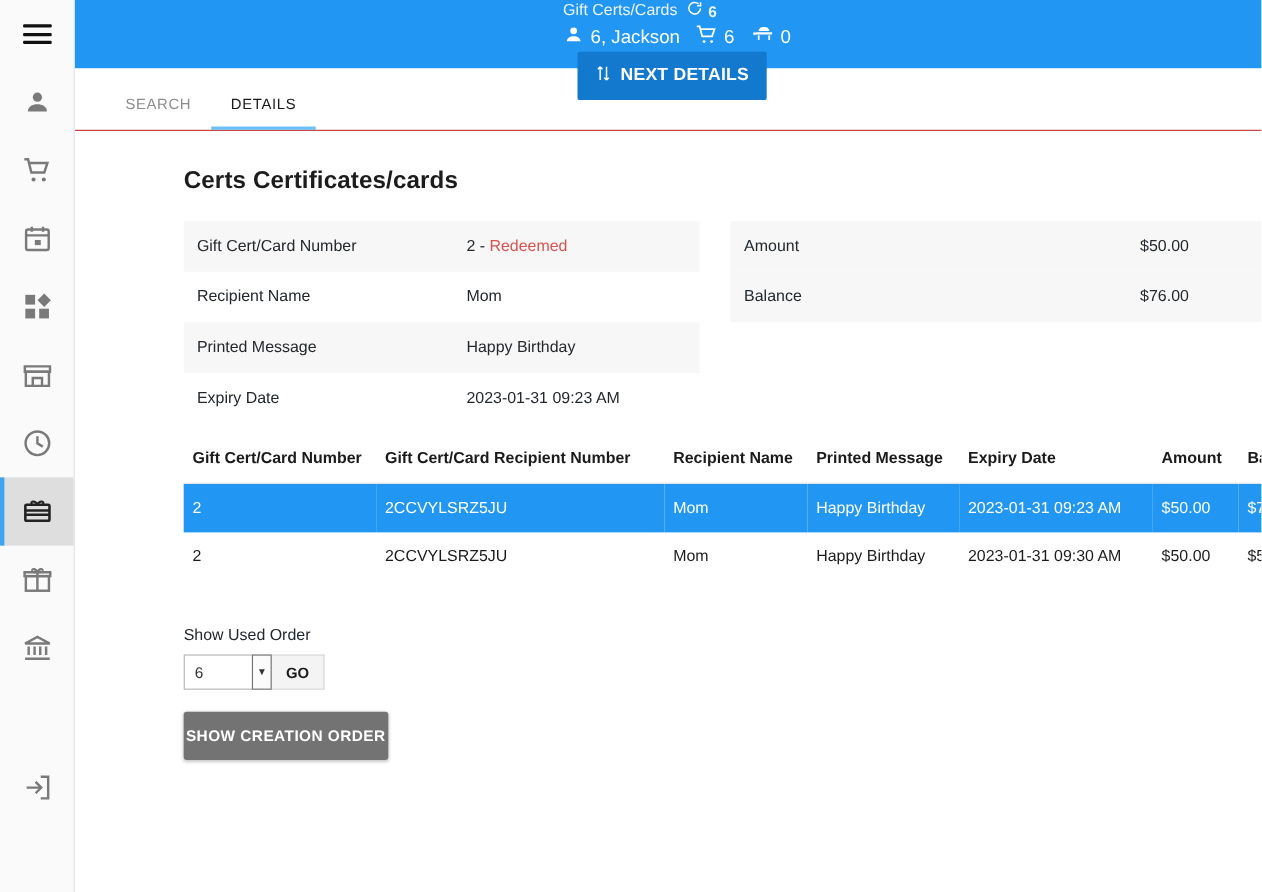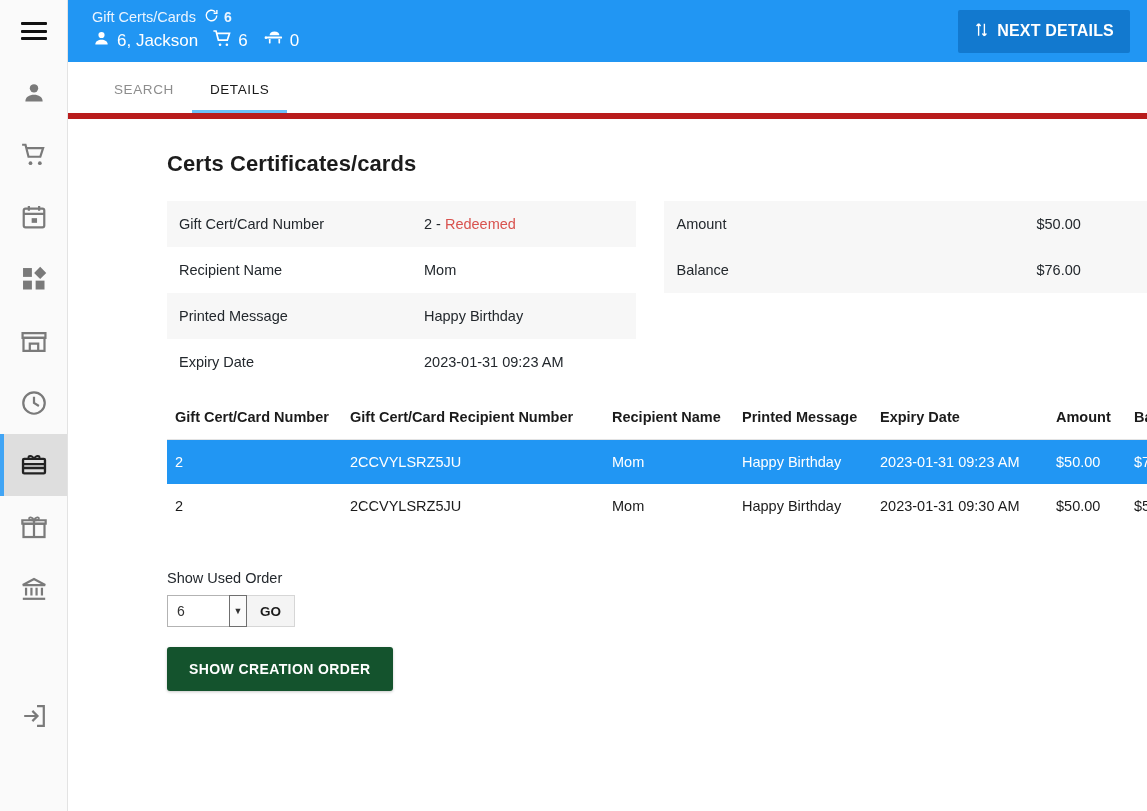--- a/index.html
+++ b/index.html
@@ -40,21 +40,21 @@
   .nav-spacer { flex: 1 1 auto; }
 
   
   .main { flex: 1 1 auto; height: 811px; display: flex; flex-direction: column; overflow: hidden; background:#fff; }
 
   
   .topbar {
     background: #2196f3; color: #ffffff;
     height: 62px; min-height: 62px;
     display: flex; align-items: center; justify-content: space-between;
-    padding: 0 8px 0 24px; position: relative;
+    padding: 0 8px 0 24px; position: relative; flex-direction: column;
   }
   .topbar-left { display: flex; flex-direction: column; justify-content: center; gap: 2px; }
   .tb-row1 { display: flex; align-items: center; gap: 8px; font-size: 14.5px; color: #eaf4ff; }
   .tb-row2 { display: flex; align-items: center; gap: 6px; font-size: 17px; color: #ffffff; }
   .tb-chip { display: inline-flex; align-items: center; gap: 5px; }
   .tb-chip .num { font-weight: 700; font-size: 14px; }
   .tb-row2 .num { font-weight: 400; font-size: 17px; }
   .tb-name { font-size: 17px; margin-right: 8px; }
 
   .next-customer-btn {
@@ -62,21 +62,21 @@
     font-size: 16px; font-weight: 700; letter-spacing: .2px;
     padding: 11px 16px; border-radius: 2px; cursor: pointer;
     display: inline-flex; align-items: center; gap: 8px;
     margin-right: 9px;
     font-family: "Liberation Sans", sans-serif;
   }
 
   
   .tabs {
     display: flex; align-items: flex-end; height: 57px; min-height: 57px;
-    background: #fff; border-bottom: 6px solid #b91c1c; padding-left: 28px;
+    background: #fff; border-bottom: 1px solid #b91c1c; padding-left: 28px;
   }
   .tab {
     font-size: 13.5px; letter-spacing: .6px; color: #8d8d8d;
     padding: 0 18px 16px 18px; cursor: pointer; position: relative;
     text-transform: uppercase;
   }
   .tab.active { color: #1a1a1a; }
   .tab.active::after {
     content: ""; position: absolute; left: 0; right: 0; bottom: 0; height: 3px; background: #6cc0f7;
   }
@@ -134,23 +134,23 @@
     display: flex; align-items: center; justify-content: center;
     pointer-events: none; font-size: 9px; color: #333;
   }
   .go-btn {
     height: 32px; padding: 0 13px; margin-left: 0;
     border: 1px solid #d6d6d6; border-left: none; background: #f4f4f4;
     font-size: 13.5px; font-weight: 700; color: #1b1b1b; cursor: pointer;
     font-family: "Liberation Sans", sans-serif;
   }
   .show-creation-btn {
-    margin-top: 20px; background: #14532d; color: #fff; border: none;
+    margin-top: 20px; background: #737373; color: #fff; border: none;
     font-size: 14px; font-weight: 700; letter-spacing: .4px;
-    padding: 14px 22px; border-radius: 3px; cursor: pointer;
+    padding: 14px 2px; border-radius: 3px; cursor: pointer;
     box-shadow: 0 1px 3px rgba(0,0,0,.22);
     font-family: "Liberation Sans", sans-serif;
   }
 </style>
 </head>
 <body>
 
 <div id="app">
 
   <nav class="sidebar">

